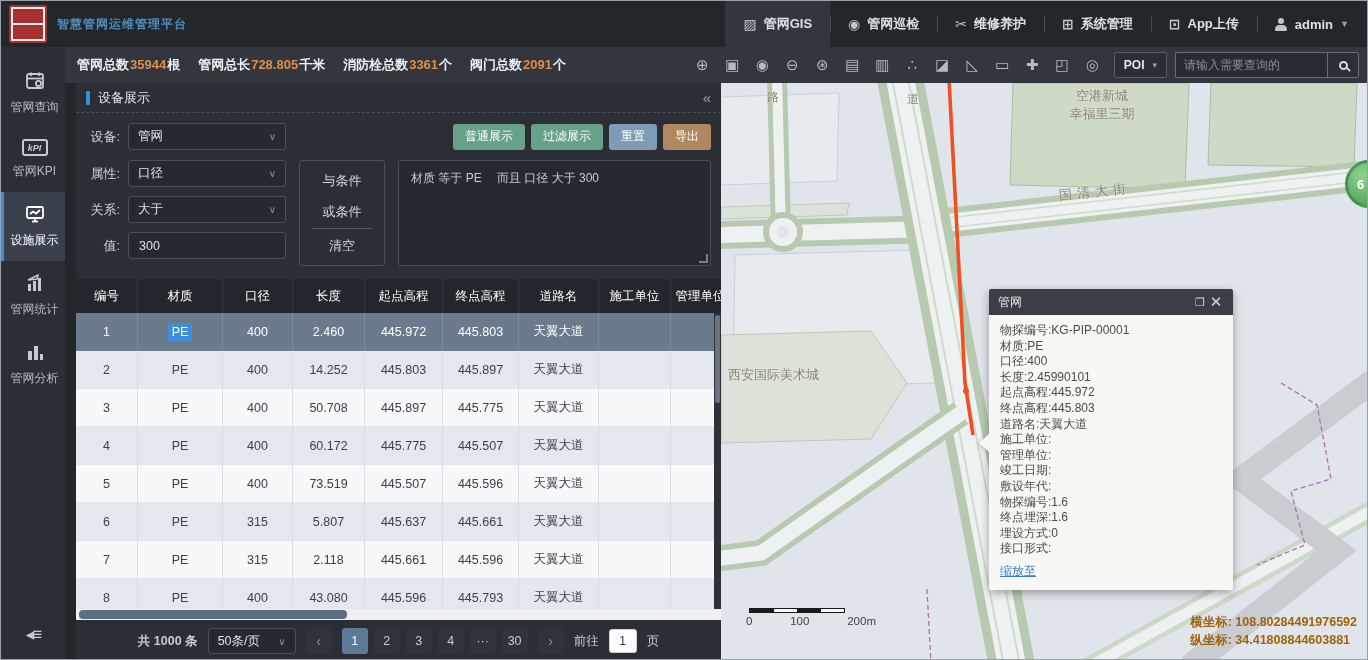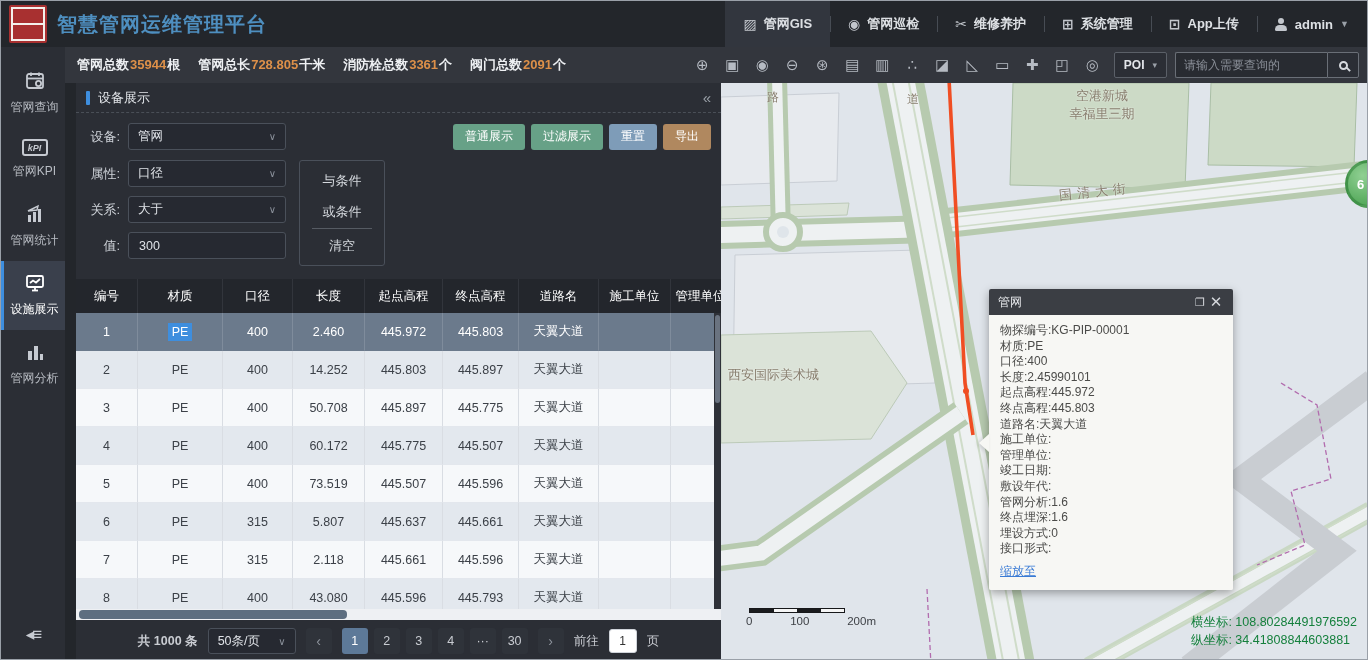--- a/index.html
+++ b/index.html
@@ -6,21 +6,21 @@
   html,body { width:1368px; height:660px; }
   body { font-family:"Liberation Sans","DejaVu Sans",sans-serif; background:#23262b; overflow:hidden; }
   .app { width:1368px; height:660px; border:1px solid #9aa0a8; display:flex; flex-direction:column; background:#23262b; }
 
   
   .hdr { height:46px; background:#23262b; display:flex; align-items:center; flex:none; }
   .logo { width:38px; height:38px; margin-left:8px; flex:none; background:#f4f1ec; border:2px solid #a83030; border-radius:2px; padding:2px; display:flex; flex-direction:column; gap:2px; }
   .logo i { display:block; flex:1; background:
       linear-gradient(#a83030,#a83030); border:2px solid #a83030; }
   .logo i.l2 { border-width:2px 4px; }
-  .app-title { margin-left:10px; font-size:20px; font-weight:bold; color:#4e8fc0; letter-spacing:1px; }
+  .app-title { margin-left:10px; font-size:12px; font-weight:bold; color:#4e8fc0; letter-spacing:1px; }
   .nav { margin-left:auto; height:100%; display:flex; align-items:stretch; }
   .nav-item { position:relative; display:flex; align-items:center; gap:7px; padding:0 18px; font-size:13px; font-weight:bold; color:#dde0e4; cursor:pointer; }
   .nav-item::before { content:''; position:absolute; left:0; top:15px; width:1px; height:16px; background:#474c54; }
   .nav-item:first-child::before { display:none; }
   .nav-item.active { background:#32363e; }
   .nav-ic { font-size:14px; color:#c3c7cd; }
   .user-caret { font-size:9px; color:#9aa0a8; }
   .person { width:13px; height:13px; position:relative; display:inline-block; }
   .person::before { content:''; position:absolute; left:3.5px; top:0; width:6px; height:6px; border-radius:50%; background:#c3c7cd; }
   .person::after { content:''; position:absolute; left:0.5px; bottom:0; width:12px; height:6px; border-radius:6px 6px 2px 2px; background:#c3c7cd; }
@@ -132,21 +132,21 @@
   .pp-close { width:16px; text-align:center; color:#d6d9dd; font-size:15px; cursor:pointer; }
   .pp-body { background:#f7f7f4; padding:8px 11px 0; }
   .pp-line { font-size:12px; color:#4b4b49; line-height:15.6px; }
   .pp-link { display:block; background:#f7f7f4; padding:6px 11px 10px; font-size:12px; color:#3a7bd5; text-decoration:underline; border-radius:0 0 2px 2px; cursor:pointer; }
   .pp-tail { position:absolute; left:-10px; top:145px; width:0; height:0; border-top:9px solid transparent; border-bottom:9px solid transparent; border-right:10px solid #f7f7f4; filter:drop-shadow(-2px 1px 2px rgba(0,0,0,.15)); }
 
   .scalebar { position:absolute; left:28px; bottom:32px; width:96px; }
   .sb-bar { height:5px; display:flex; border:1px solid #17181a; background:#fff; }
   .sb-bar i { flex:1; } .sb-bar i:nth-child(odd){ background:#1a1b1d; } .sb-bar i:nth-child(even){ background:#f5f5f5; }
   .sb-labels { display:flex; justify-content:space-between; font-size:11.5px; color:#3e4146; margin-top:2px; width:130px; margin-left:-3px; }
-  .coords { position:absolute; right:10px; bottom:10px; font-size:12.5px; font-weight:normal; color:#15803d; line-height:18px; }
+  .coords { position:absolute; right:10px; bottom:10px; font-size:12.5px; font-weight:bold; color:#a16207; line-height:18px; }
 </style>
 </head>
 <body>
 
 <div class="app">
 
   <header class="hdr">
     <div class="logo">
         <i class="l1"></i>
         <i class="l2"></i>
@@ -195,41 +195,41 @@
           </svg>
           </span>
         <span class="lbl">管网查询</span>
       </div>
       <div class="side-item">
         <span class="side-ic">
             <span class="kpi-box">kPI</span>
           </span>
         <span class="lbl">管网KPI</span>
       </div>
+      <div class="side-item active">
+        <span class="side-ic">
+          <svg width="22" height="22" viewBox="0 0 22 22" fill="none" stroke="#ffffff" stroke-width="1.8">
+            <rect x="3" y="4" width="16" height="11" rx="1.5"></rect>
+              <polyline points="6,11 9,8.5 12,10.5 16,7"></polyline>
+            <line x1="8" y1="18.5" x2="14" y2="18.5"></line>
+              <line x1="11" y1="15" x2="11" y2="18.5"></line>
+          </svg>
+          </span>
+        <span class="lbl">设施展示</span>
+      </div>
       <div class="side-item">
         <span class="side-ic">
           <svg width="22" height="22" viewBox="0 0 22 22" fill="#c6cad1">
             <rect x="4" y="12" width="3" height="7"></rect>
               <rect x="9" y="9" width="3" height="10"></rect>
               <rect x="14" y="6" width="3" height="13"></rect>
             <path d="M4 8 L14 3 L13 7 Z" fill="none" stroke="#c6cad1" stroke-width="1.4"></path>
           </svg>
           </span>
         <span class="lbl">管网统计</span>
-      </div>
-      <div class="side-item active">
-        <span class="side-ic">
-          <svg width="22" height="22" viewBox="0 0 22 22" fill="none" stroke="#ffffff" stroke-width="1.8">
-            <rect x="3" y="4" width="16" height="11" rx="1.5"></rect>
-              <polyline points="6,11 9,8.5 12,10.5 16,7"></polyline>
-            <line x1="8" y1="18.5" x2="14" y2="18.5"></line>
-              <line x1="11" y1="15" x2="11" y2="18.5"></line>
-          </svg>
-          </span>
-        <span class="lbl">设施展示</span>
       </div>
       <div class="side-item">
         <span class="side-ic">
           <svg width="22" height="22" viewBox="0 0 22 22" fill="#c6cad1">
             <rect x="4" y="10" width="4" height="9"></rect>
               <rect x="10" y="5" width="4" height="14"></rect>
               <rect x="16" y="13" width="3" height="6"></rect>
           </svg>
           </span>
         <span class="lbl">管网分析</span>
@@ -322,20 +322,21 @@
                   <span class="f-label">值:</span>
                   <input class="txt-input" value="300" style="">
                 </div>
               </div>
               <div class="cond-box">
                 <button>与条件</button>
                 <button>或条件</button>
                 <div class="cond-sep"></div>
                 <button>清空</button>
               </div>
+              <div class="cond-text">材质 等于 PE　 而且 口径 大于 300</div>
             </div>
           </div>
 
           <div class="table">
             <div class="thead">
 
             <div class="th idx-0">
                   <span>编号</span>
                 </div>
                 <div class="th idx-1">
@@ -700,21 +701,21 @@
                 <div class="pp-line idx-1">材质:PE</div>
                 <div class="pp-line idx-2">口径:400</div>
                 <div class="pp-line idx-3">长度:2.45990101</div>
                 <div class="pp-line idx-4">起点高程:445.972</div>
                 <div class="pp-line idx-5">终点高程:445.803</div>
                 <div class="pp-line idx-6">道路名:天翼大道</div>
                 <div class="pp-line idx-7">施工单位:</div>
                 <div class="pp-line idx-8">管理单位:</div>
                 <div class="pp-line idx-9">竣工日期:</div>
                 <div class="pp-line idx-10">敷设年代:</div>
-                <div class="pp-line idx-11">管网分析:1.6</div>
+                <div class="pp-line idx-11">物探编号:1.6</div>
                 <div class="pp-line idx-12">终点埋深:1.6</div>
                 <div class="pp-line idx-13">埋设方式:0</div>
                 <div class="pp-line idx-14">接口形式:</div>
               </div>
             <a class="pp-link">缩放至</a>
             <div class="pp-tail"></div>
           </div>
 
           <div class="scalebar">
             <div class="sb-bar">

